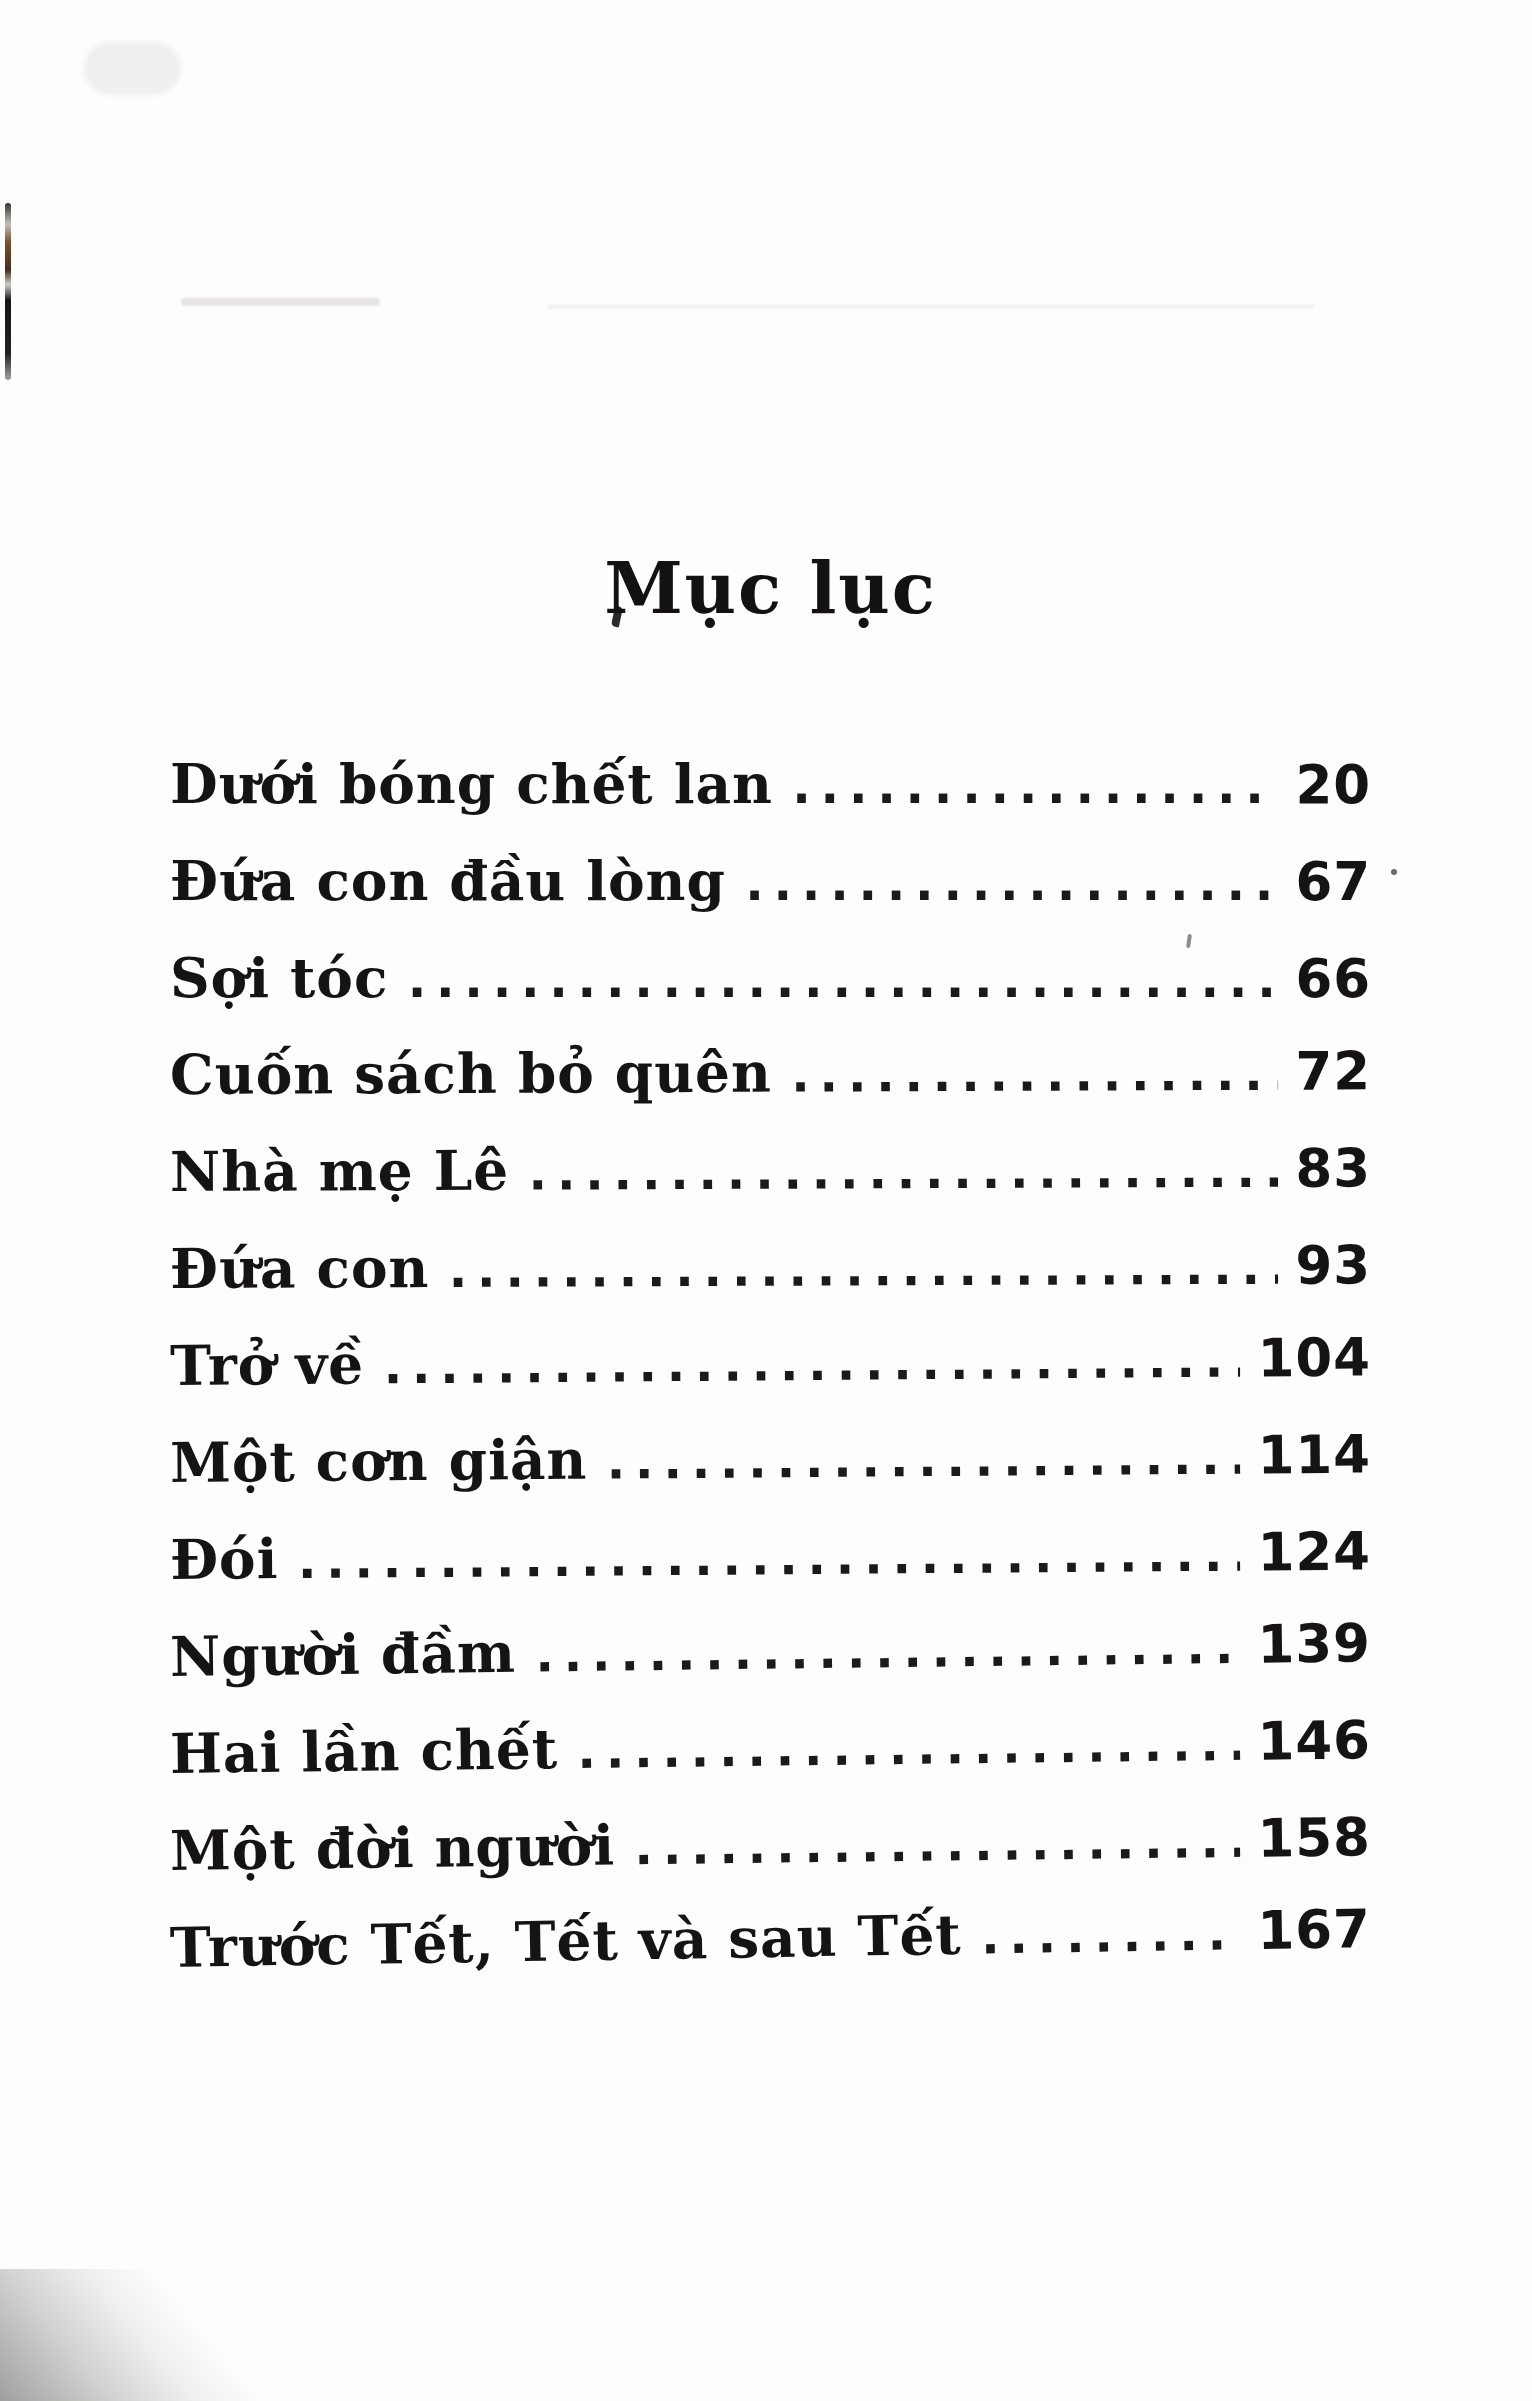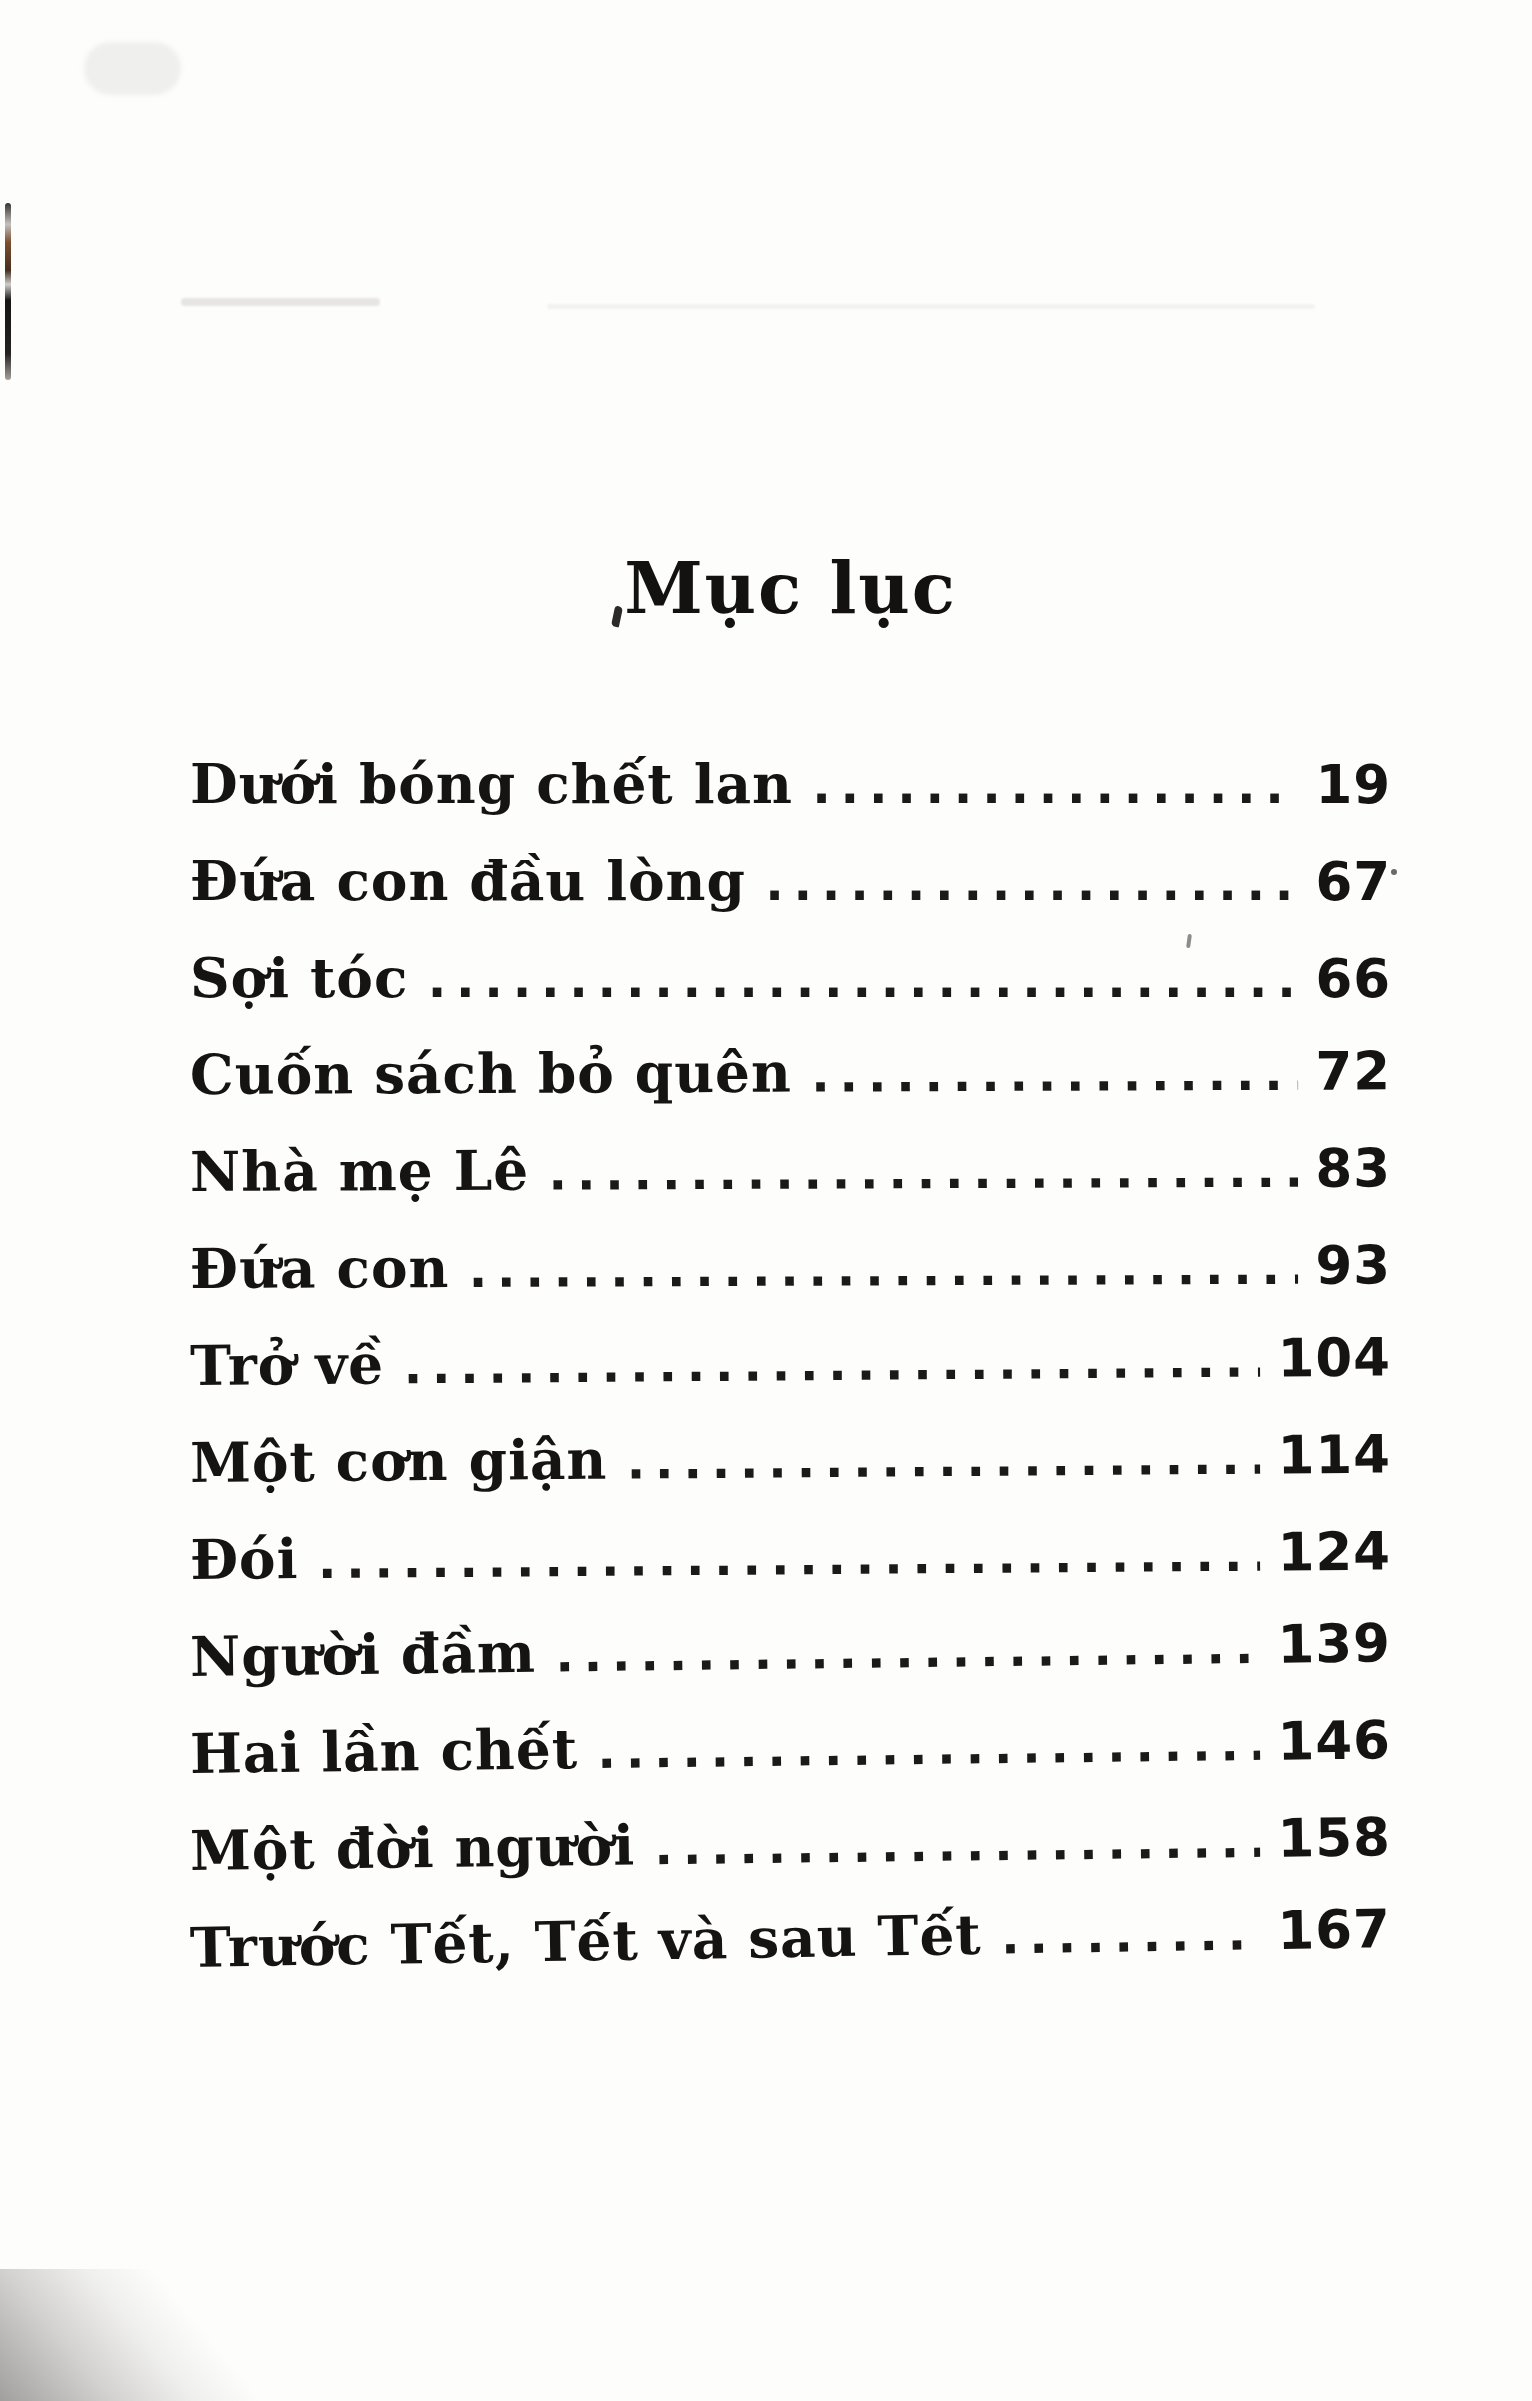--- a/index.html
+++ b/index.html
@@ -14,21 +14,20 @@
     height: 2401px;
     background: #fdfdfb;
     overflow: hidden;
     color: #161514;
   }
   .content {
     position: absolute;
     left: 170px;
     top: 546px;
     width: 1201px;
-    margin-left: 20px;
   }
   .toc-title {
     text-align: center;
     font-size: 71px;
     font-weight: bold;
     line-height: 85px;
     letter-spacing: 1.8px;
     color: #131211;
   }
   .toc-list {
@@ -186,21 +185,21 @@
 
   <div class="content">
     <div class="toc-title">Mục lục</div>
 
     <div class="toc-list">
 
 
       <div class="toc-row">
         <span class="toc-label">Dưới bóng chết lan</span>
         <span class="toc-leader"></span>
-        <span class="toc-page">19</span>
+        <span class="toc-page">20</span>
       </div>
 
 
       <div class="toc-row">
         <span class="toc-label">Đứa con đầu lòng</span>
         <span class="toc-leader"></span>
         <span class="toc-page">67</span>
       </div>
 
       <div class="toc-row">

